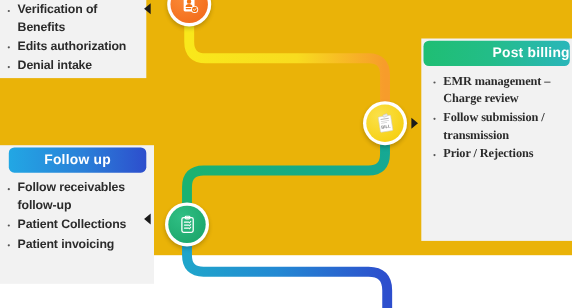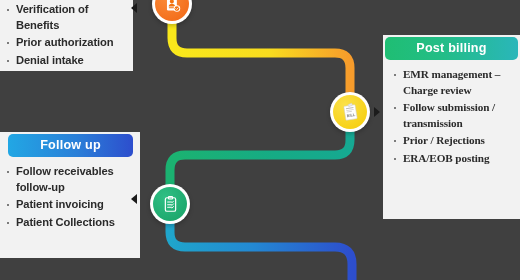--- a/index.html
+++ b/index.html
@@ -13,22 +13,22 @@
     position: relative;
     overflow: hidden;
     font-family: "Liberation Sans", sans-serif;
     -webkit-font-smoothing: antialiased;
   }
 
   #stage {
     position: absolute;
     inset: 0;
     width: 520px;
-    height: 280px;
-    background: #404040;
+    height: 232px;
+    background: #eab308;
   }
 
   
   #ribbon {
     position: absolute;
     left: 0;
     top: 0;
     width: 520px;
     height: 280px;
     z-index: 1;
@@ -91,20 +91,21 @@
   #card-postbilling {
     left: 383px;
     top: 35px;
     width: 137px;
     height: 184px;
     padding: 0;
   }
   #card-postbilling .card-header {
     margin: 2px 2px 0 2px;
     background: linear-gradient(90deg, #1fbe73 0%, #23bd88 45%, #2ab6ba 100%);
+    text-align: right;
   }
   #card-postbilling .card-body {
     padding: 7px 8px 6px 9px;
     font-family: Liberation Serif, serif;
   }
 
   
   #card-followup {
     left: 0px;
     top: 132px;
@@ -241,41 +242,40 @@
              L 170 232
              Q 170 247 185 247
              L 335 247
              Q 352 247 352 264
              L 352 284" fill="none" stroke="url(#gradBot)" stroke-width="9" stroke-linecap="round"></path>
   </svg>
 
   <div class="card" id="card-prebilling">
     <ul class="card-body">
       <li>Verification of Benefits</li>
-      <li>Prior authorization</li>
+      <li>Edits authorization</li>
       <li>Denial intake</li>
     </ul>
   </div>
 
   <div class="card" id="card-postbilling">
     <div class="card-header">Post billing</div>
     <ul class="card-body">
       <li>EMR management – Charge review</li>
       <li>Follow submission  / transmission</li>
       <li>Prior / Rejections</li>
-      <li>ERA/EOB posting</li>
     </ul>
   </div>
 
   <div class="card" id="card-followup">
     <div class="card-header">Follow up</div>
     <ul class="card-body">
       <li>Follow receivables follow-up</li>
+      <li>Patient Collections</li>
       <li>Patient invoicing</li>
-      <li>Patient Collections</li>
     </ul>
   </div>
 
   <div class="node" id="node-intake">
     <div class="node-inner">
       <svg width="19" height="19" viewBox="0 0 24 24">
         <rect x="5" y="2.5" width="12.5" height="17" rx="1.6" fill="#ffffff"></rect>
         <circle cx="11.2" cy="8.2" r="2.5" fill="#f2720f"></circle>
         <path d="M7.2 14.4c0-2.2 1.8-3.4 4-3.4s4 1.2 4 3.4z" fill="#f2720f"></path>
         <rect x="7.3" y="15.6" width="8" height="1.2" rx="0.6" fill="#f2720f"></rect>

